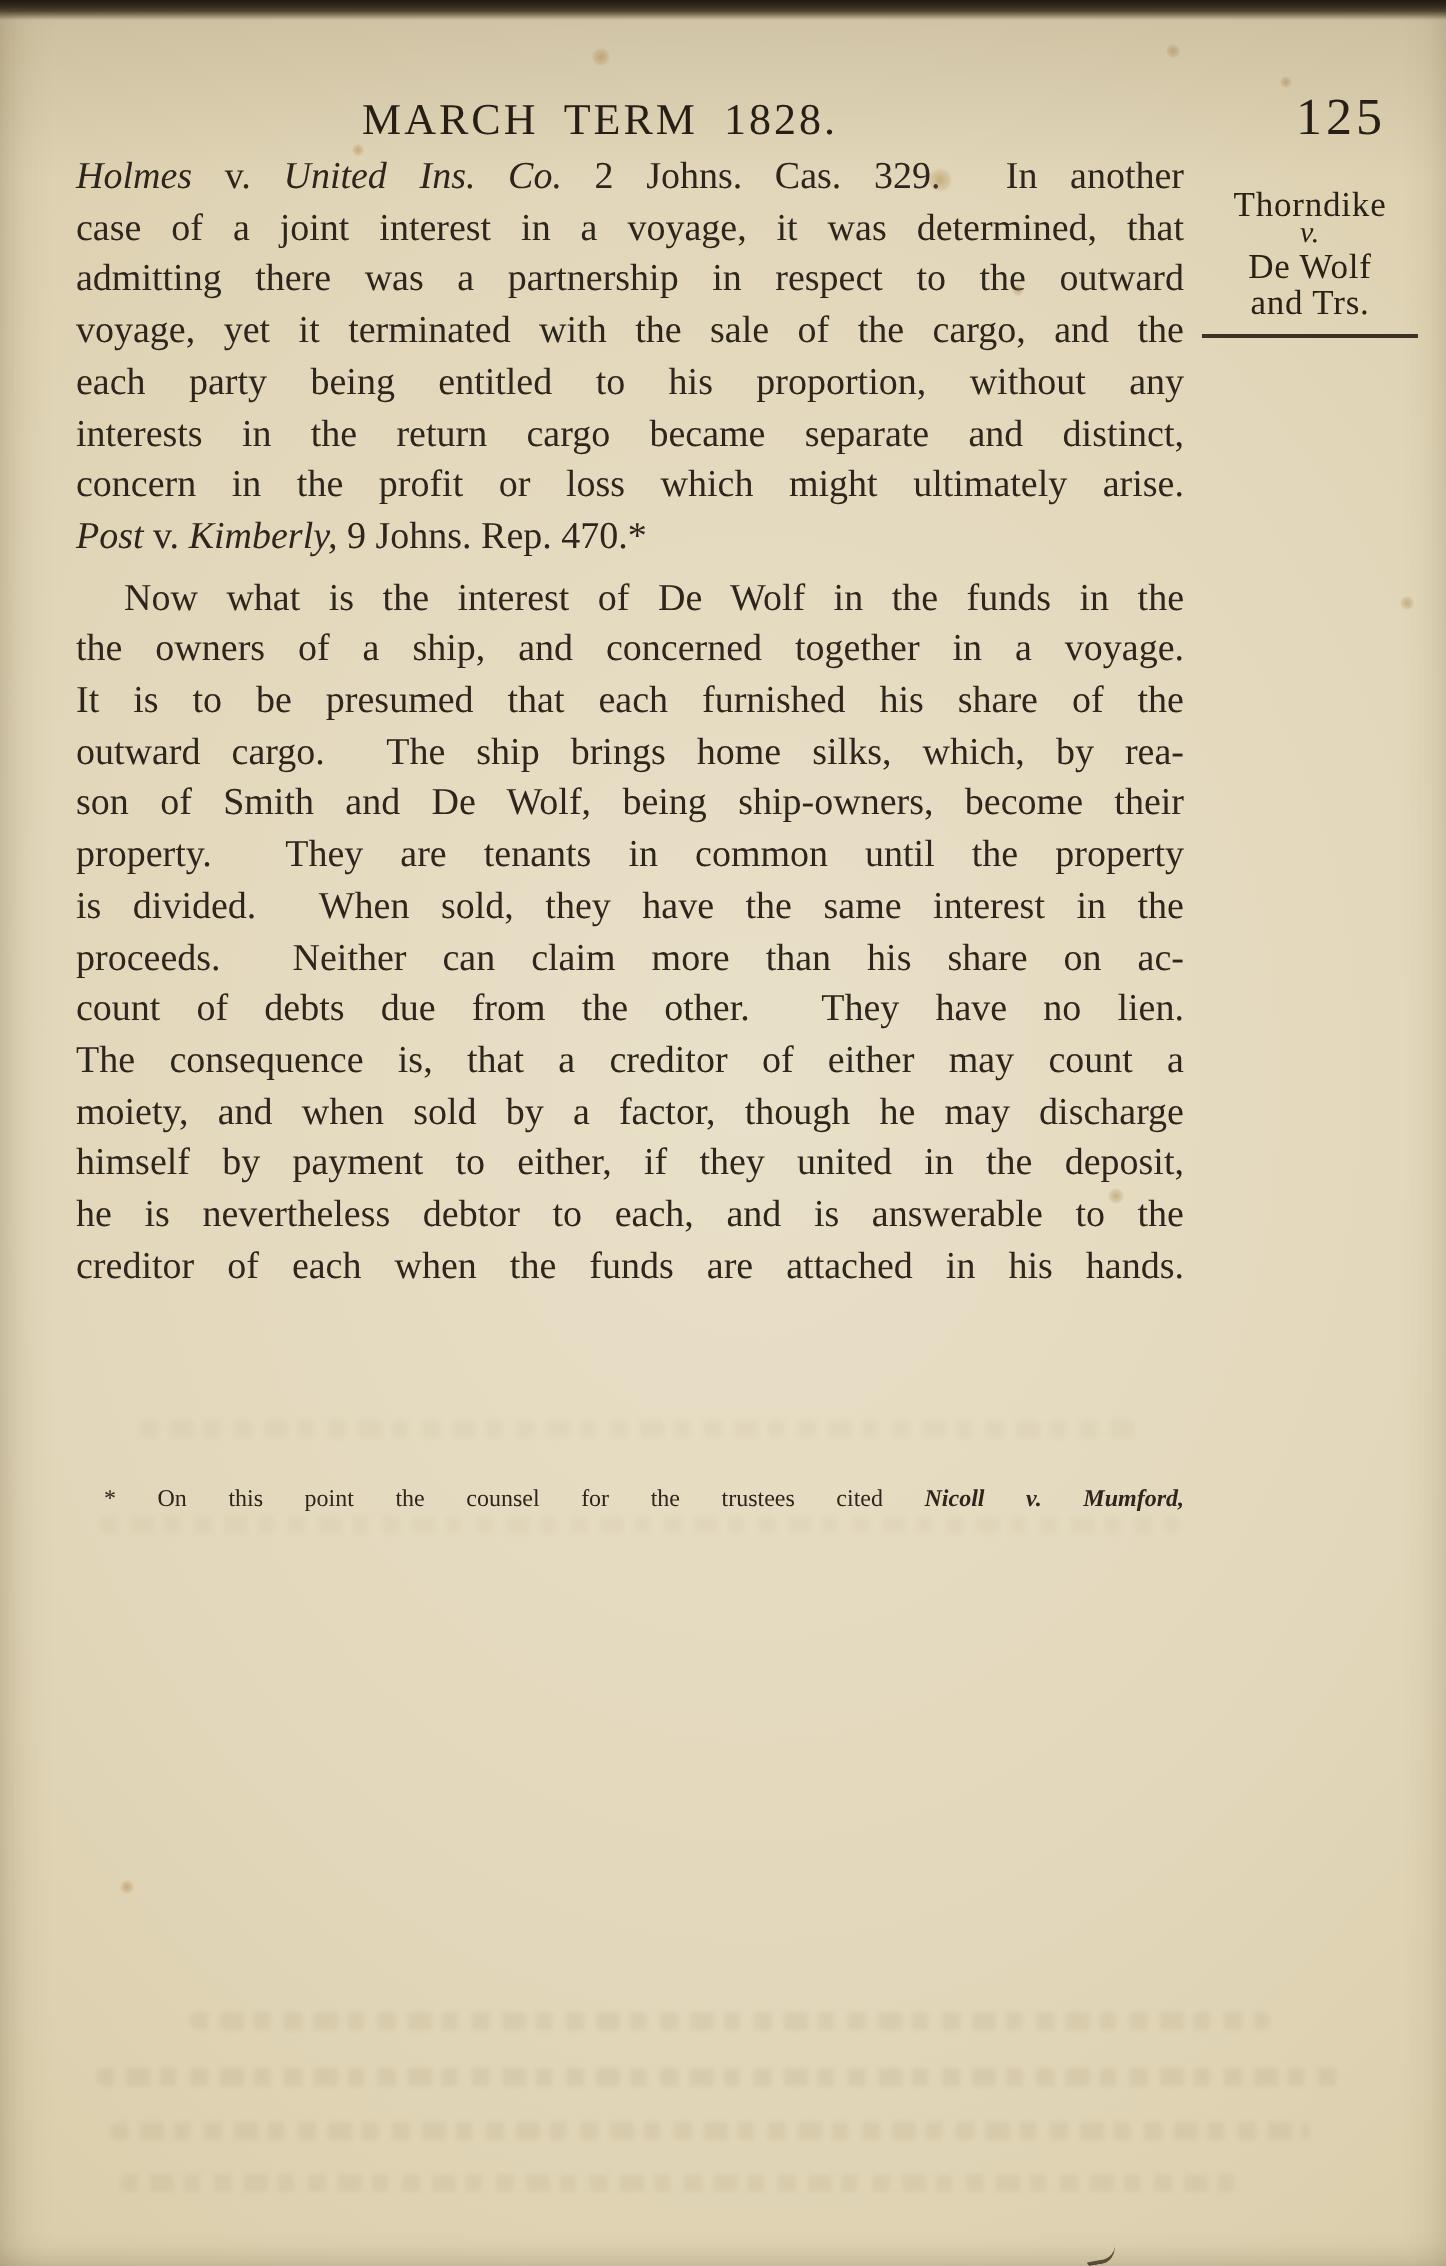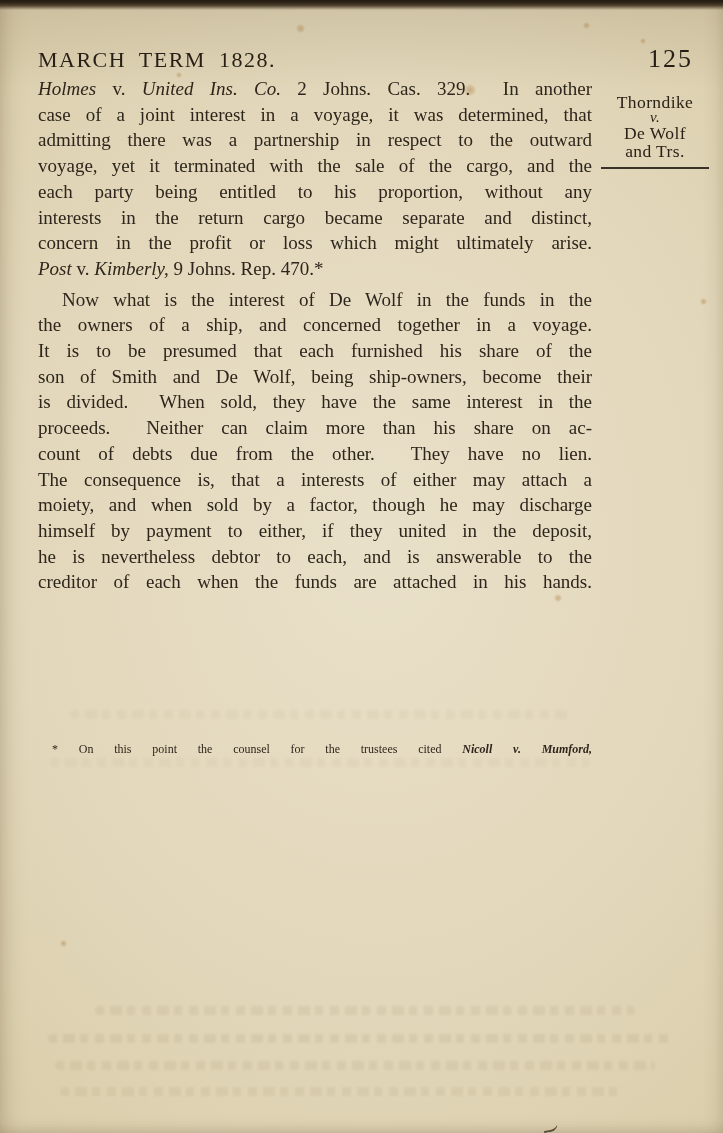--- a/index.html
+++ b/index.html
@@ -12,21 +12,21 @@
                 inset 0 -10px 18px -12px rgba(95,78,48,.28);
     font-family:"Liberation Serif", serif;
     color:#2e261c;
   }
   .top-edge { position:absolute; top:0; left:0; width:723px; height:10px;
     background:linear-gradient(to bottom,#120d07 0%,#241b10 28%,#4a3d2a 55%,rgba(74,61,42,0) 100%); }
   .top-shade { position:absolute; top:0; left:0; width:723px; height:90px;
     background:linear-gradient(to bottom, rgba(118,100,72,.16), rgba(118,100,72,0)); pointer-events:none; }
 
   .header-row { position:absolute; top:47px; left:38px; width:554px; box-sizing:border-box;
-    padding-right:30px; font-size:22px; letter-spacing:1.5px; word-spacing:6px;
+    padding-right:30px; text-align:center; font-size:22px; letter-spacing:1.5px; word-spacing:6px;
     color:#271f15; }
   .page-number { position:absolute; top:44px; left:648px; font-size:26px; letter-spacing:2px; color:#271f15; }
 
   .main { position:absolute; left:38px; top:76px; width:554px; font-size:19px; line-height:25.7px; }
   .jline { white-space:pre-wrap; text-align:justify; text-align-last:justify; text-justify:inter-word; }
   .jline.last { text-align-last:left; }
   .it { font-style:italic; }
   .p2 { margin-top:5px; }
   .p2 .first { text-indent:24px; }
   .decision { text-align:right; font-style:italic; font-size:20px; }
@@ -74,25 +74,27 @@
       <div class="jline">each party being entitled to his proportion, without any</div>
       <div class="jline">interests in the return cargo became separate and distinct,</div>
       <div class="jline">concern in the profit or loss which might ultimately arise.</div>
       <div class="jline last"><span class="it">Post</span><span> v. </span><span class="it">Kimberly,</span><span> 9 Johns. Rep. 470.*</span></div>
     </div>
 
     <div class="p2">
       <div class="jline first">Now what is the interest of De Wolf in the funds in the</div>
       <div class="jline">the owners of a ship, and concerned together in a voyage.</div>
       <div class="jline">It is to be presumed that each furnished his share of the</div>
+      <div class="jline">outward cargo.&nbsp; The ship brings home silks, which, by rea-</div>
       <div class="jline">son of Smith and De Wolf, being ship-owners, become their</div>
+      <div class="jline">property.&nbsp; They are tenants in common until the property</div>
       <div class="jline">is divided.&nbsp; When sold, they have the same interest in the</div>
       <div class="jline">proceeds.&nbsp; Neither can claim more than his share on ac-</div>
       <div class="jline">count of debts due from the other.&nbsp; They have no lien.</div>
-      <div class="jline">The consequence is, that a interests of either may attach a</div>
+      <div class="jline">The consequence is, that a creditor of either may count a</div>
       <div class="jline">moiety, and when sold by a factor, though he may discharge</div>
       <div class="jline">himself by payment to either, if they united in the deposit,</div>
       <div class="jline">he is nevertheless debtor to each, and is answerable to the</div>
       <div class="jline">creditor of each when the funds are attached in his hands.</div>
     </div>
 
   </div>
 
   <div class="footnote">
     <div class="l1"><span>* On this point the counsel for the trustees cited </span><span class="cit">Nicoll v. Mumford,</span></div>

